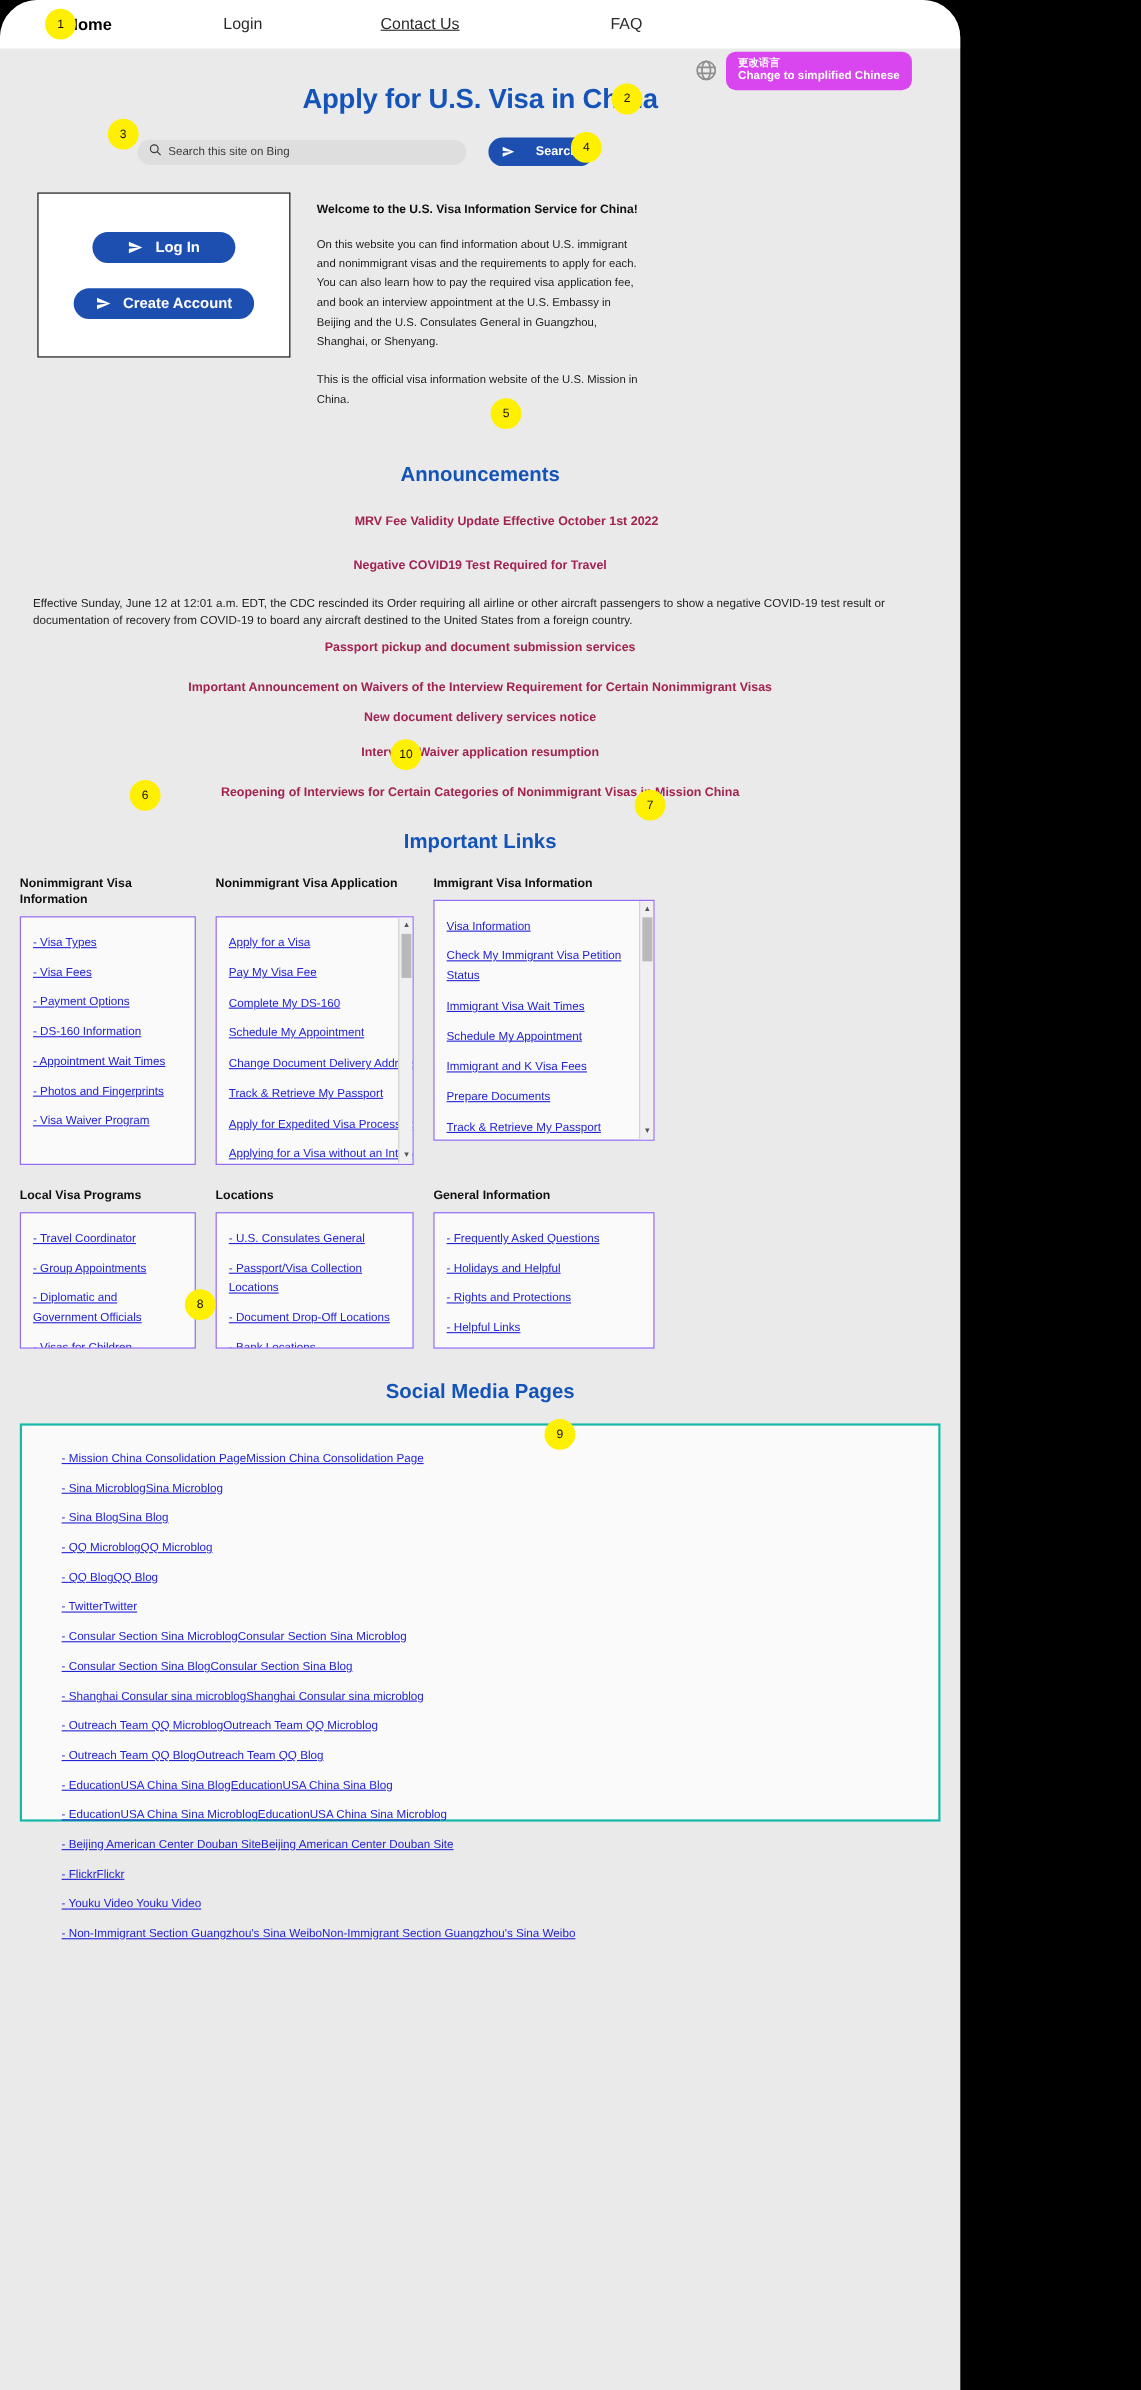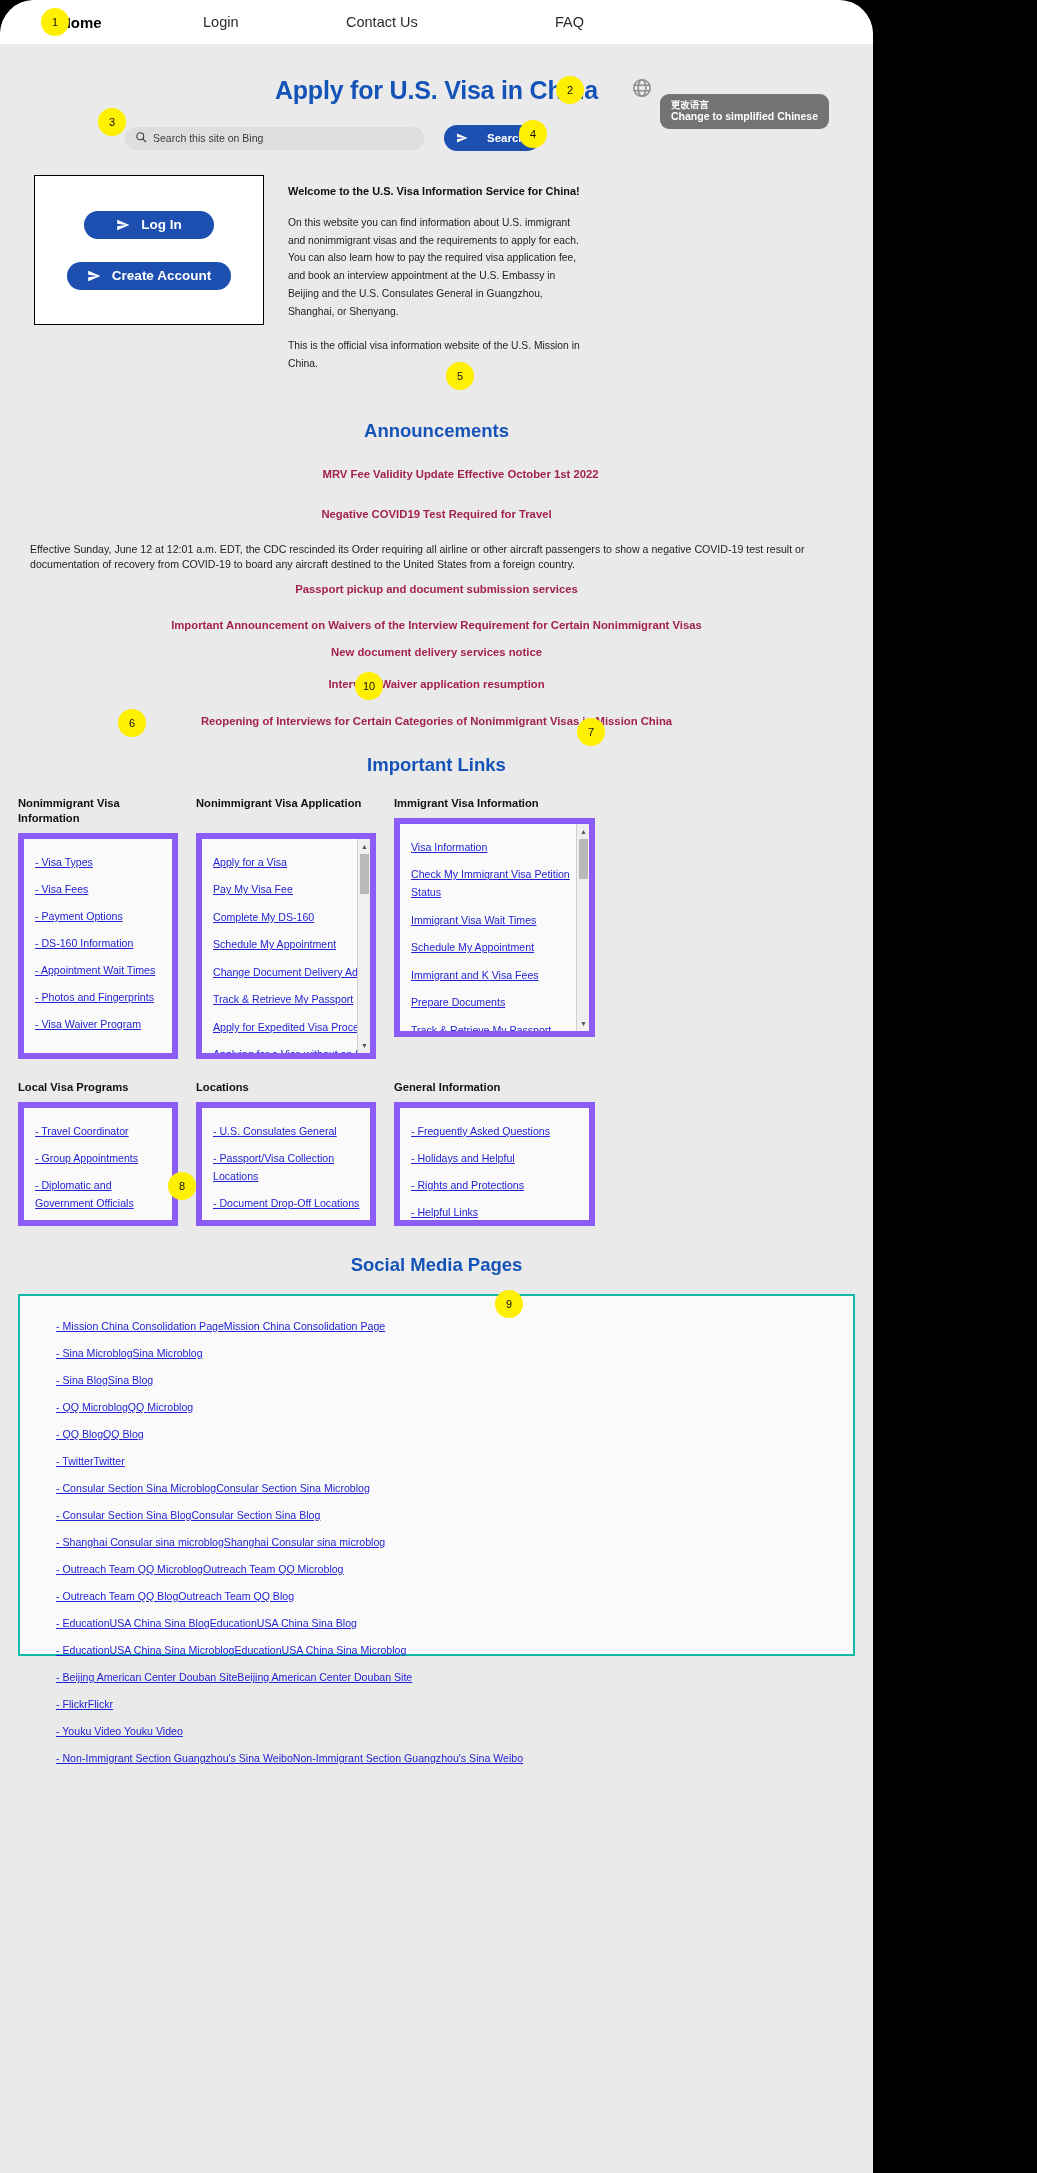--- a/index.html
+++ b/index.html
@@ -36,44 +36,43 @@
   .nav-item {
     font-size: 14.5px;
     color: #2b2b2b;
     text-align: center;
     cursor: pointer;
     white-space: nowrap;
   }
   .nav-item.active { font-weight: bold; color: #000; font-size: 15px; }
   #nav-home  { position: absolute; left: 60px; }
   #nav-login { position: absolute; left: 203px; }
-  #nav-contact { position: absolute; left: 346px; }
+  #nav-contact { position: absolute; left: 346px; text-decoration: underline; }
   #nav-faq   { position: absolute; left: 555px; }
 
   
   #lang-row {
     position: absolute;
     right: 44px;
     top: 47px;
     display: flex;
     align-items: center;
     gap: 7px;
   }
   #globe-icon { width: 22px; height: 22px; display:block; }
   #lang-btn {
-    background: #737373;
+    background: #d946ef;
     color: #ffffff;
     border: none;
     border-radius: 9px;
     padding: 5px 11px 6px 11px;
     line-height: 1.18;
     text-align: left;
     font-family: "Liberation Sans", sans-serif;
     cursor: pointer;
-    margin-top: 47px;
   }
   #lang-btn .cn { display:block; font-size: 9.5px; font-weight: bold; }
   #lang-btn .en { display:block; font-size: 10.5px; font-weight: bold; }
 
   
   #page-title {
     margin: 0;
     padding-top: 32px;
     text-align: center;
     color: #1453b8;
@@ -231,21 +230,21 @@
   .col-head {
     font-size: 11.2px;
     font-weight: bold;
     color: #111;
     line-height: 1.33;
     margin-bottom: 7px;
     min-height: 30px;
   }
   .col-head.one-line { min-height: 15px; margin-bottom: 7px; }
   .box {
-    border: 6px solid #8b5cf6;
+    border: 1px solid #8b5cf6;
     background: #fafafa;
     padding: 13px 10px 13px 11px;
     position: relative;
     overflow: hidden;
   }
   .box.h-tall { height: 226px; }
   .box.h-short { height: 124px; }
   .box ul { margin: 0; padding: 0; list-style: none; }
   .box li { margin-bottom: 9px; }
   .box.dense li { margin-bottom: 9.5px; }

